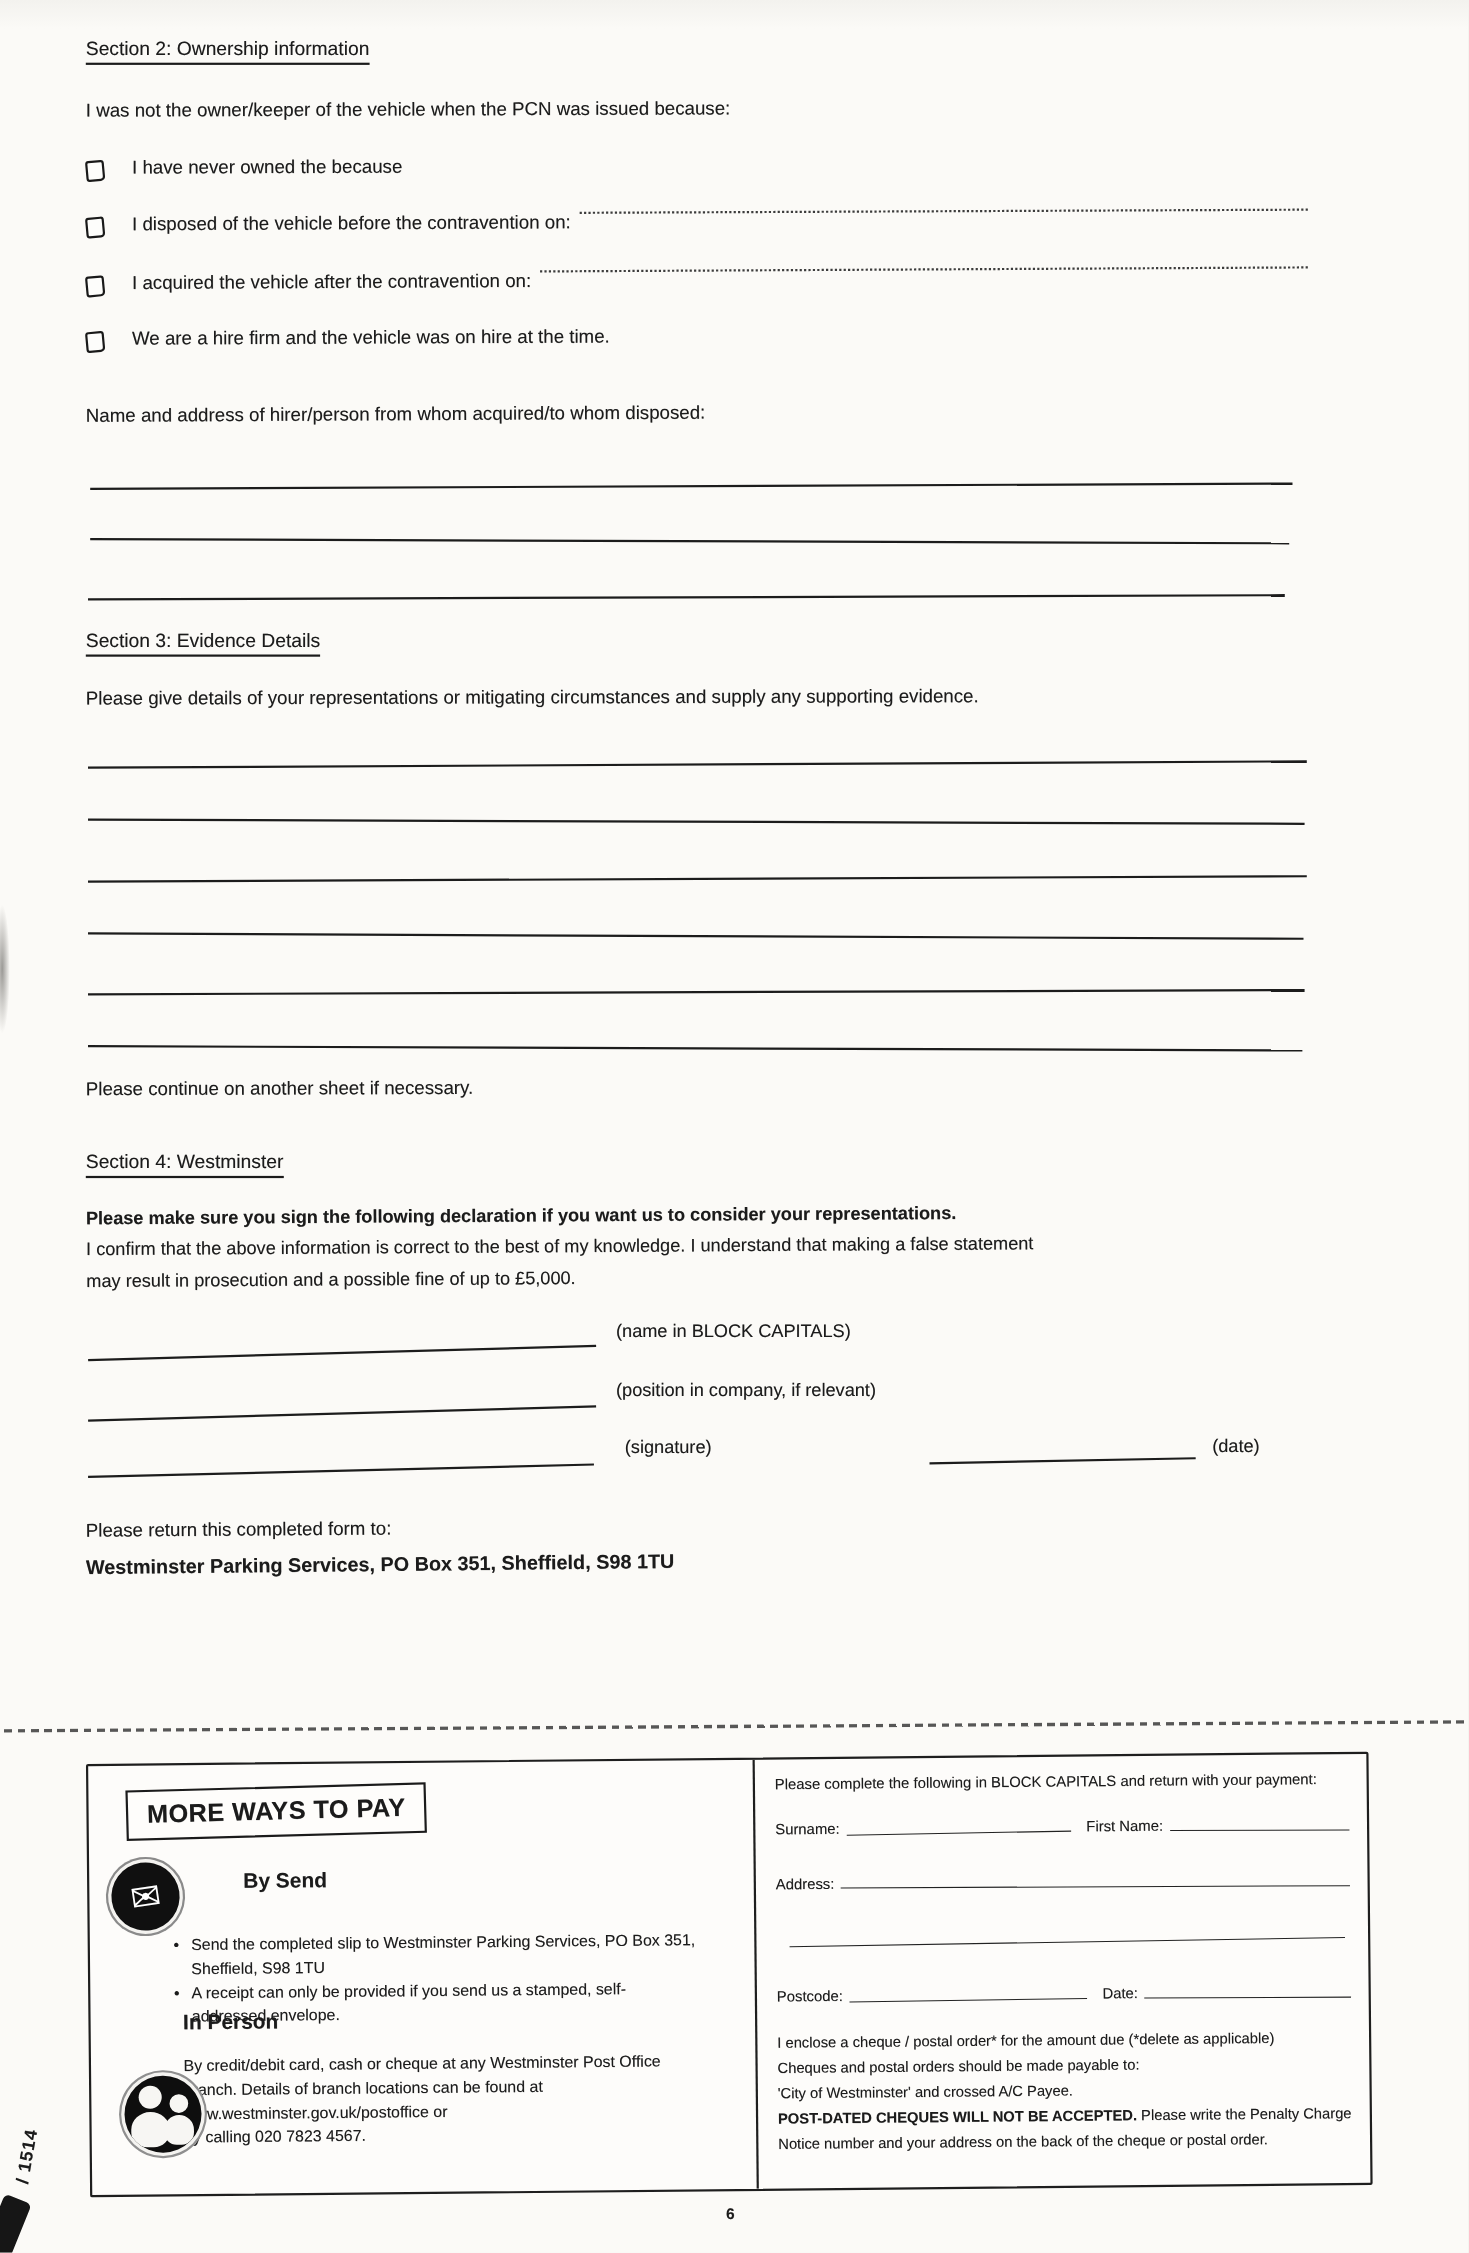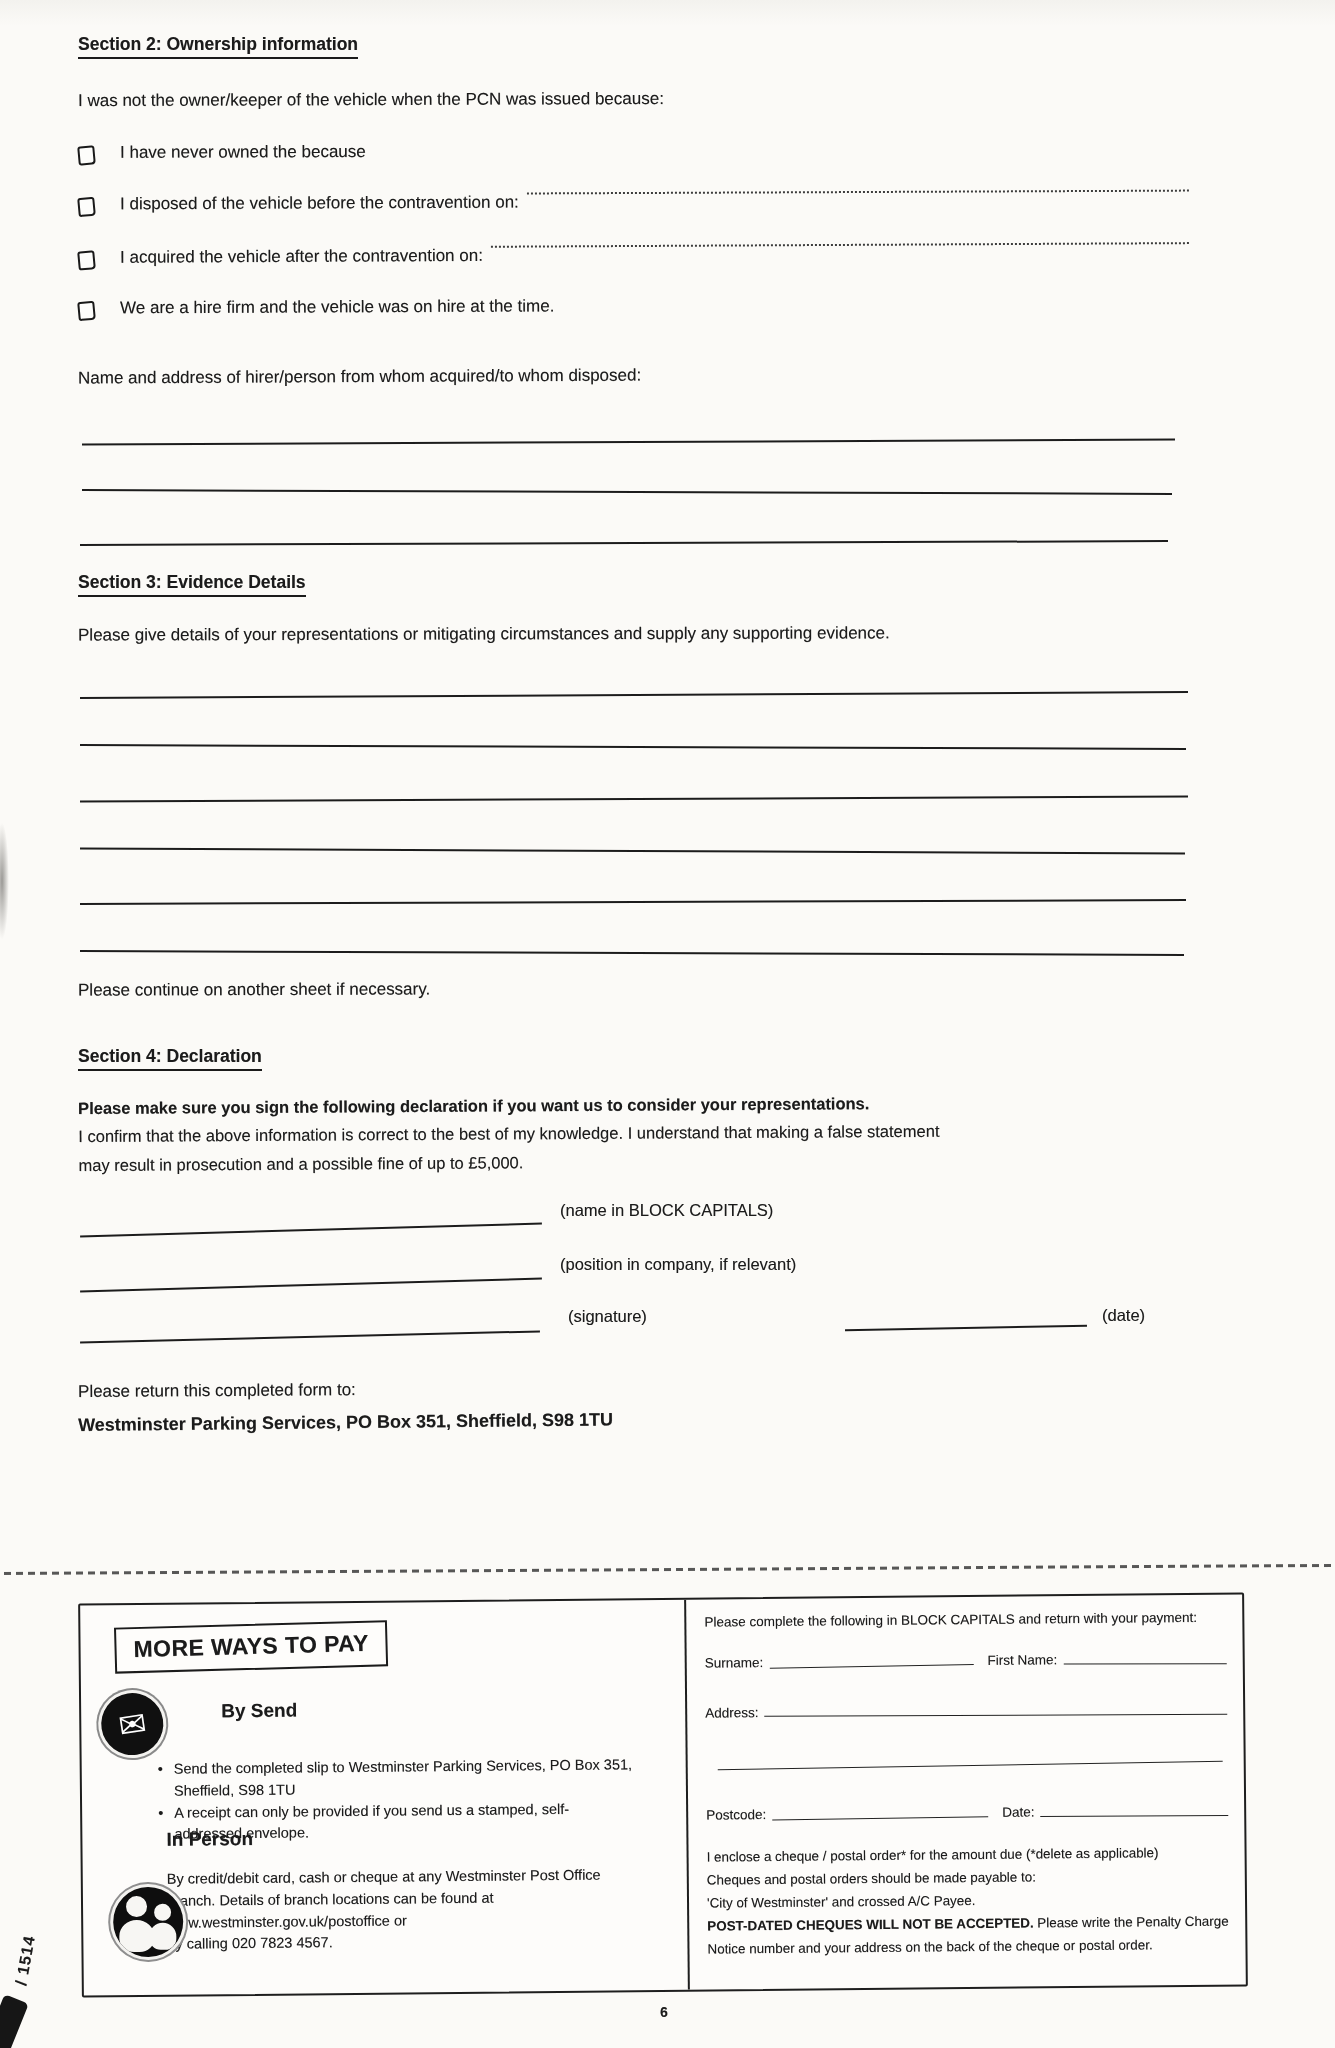--- a/index.html
+++ b/index.html
@@ -10,21 +10,21 @@
     background:#fbfaf7;
     background-image:linear-gradient(180deg,#f3f2ee 0px,#fbfaf7 26px),
                      linear-gradient(90deg,#f6f5f1 0px,#fbfaf7 18px);
     color:#1b1b1b;
     font-family:"Liberation Sans","DejaVu Sans",sans-serif;
     overflow:hidden;
     text-shadow:0.2px 0.2px 0.35px rgba(25,25,25,0.38);
   }
   .abs{position:absolute;}
   .sec-title{
-    font-size:17.5px;font-weight:bold;
+    font-size:17.5px;font-weight:normal;
     display:inline-block;border-bottom:2.6px solid #1b1b1b;padding-bottom:2px;
   }
   .body17{font-size:17px;}
   .wline{border-bottom:2.2px solid #1c1c1c;height:0;}
   .fline{border-bottom:1.8px solid #222;height:0;}
   .cbrow{display:flex;align-items:flex-start;font-size:17px;}
   .cb{
     flex:0 0 auto;width:13px;height:15px;margin-top:3px;
     border:2.6px solid #191919;border-radius:3px 3px 4px 3px;
     transform:rotate(-5deg);background:#fdfdfb;
@@ -130,21 +130,21 @@
   <div class="abs wline" style="left:80px;top:694px;width:1108px;transform:rotate(-0.3deg);"></div>
   <div class="abs wline" style="left:80px;top:746px;width:1106px;transform:rotate(0.2deg);"></div>
   <div class="abs wline" style="left:80px;top:798px;width:1108px;transform:rotate(-0.25deg);"></div>
   <div class="abs wline" style="left:80px;top:850px;width:1105px;transform:rotate(0.25deg);"></div>
   <div class="abs wline" style="left:80px;top:901px;width:1106px;transform:rotate(-0.2deg);"></div>
   <div class="abs wline" style="left:80px;top:952px;width:1104px;transform:rotate(0.2deg);"></div>
 
   <div class="abs body17" style="left:78px;top:980px;transform:rotate(-0.2deg);">Please continue on another sheet if necessary.</div>
 
   <div class="abs" style="left:78px;top:1046px;">
-    <span class="sec-title">Section 4: Declaration</span>
+    <span class="sec-title">Section 4: Westminster</span>
   </div>
   <div class="abs" style="left:78px;top:1094px;width:885px;font-size:16.5px;line-height:1.72;transform:rotate(-0.35deg);transform-origin:left top;">
     <span style="display:block;font-weight:bold;">Please make sure you sign the following declaration if you want us to consider your representations.</span>
     <span>I confirm that the above information is correct to the best of my knowledge. I understand that making a false statement may result in prosecution and a possible fine of up to £5,000.</span>
   </div>
 
   <div class="abs wline" style="left:80px;top:1229px;width:462px;transform:rotate(-1.6deg);"></div>
   <div class="abs caption" style="left:560px;top:1201px;text-align:right;">(name in BLOCK CAPITALS)</div>
 
   <div class="abs wline" style="left:80px;top:1284px;width:462px;transform:rotate(-1.6deg);"></div>

